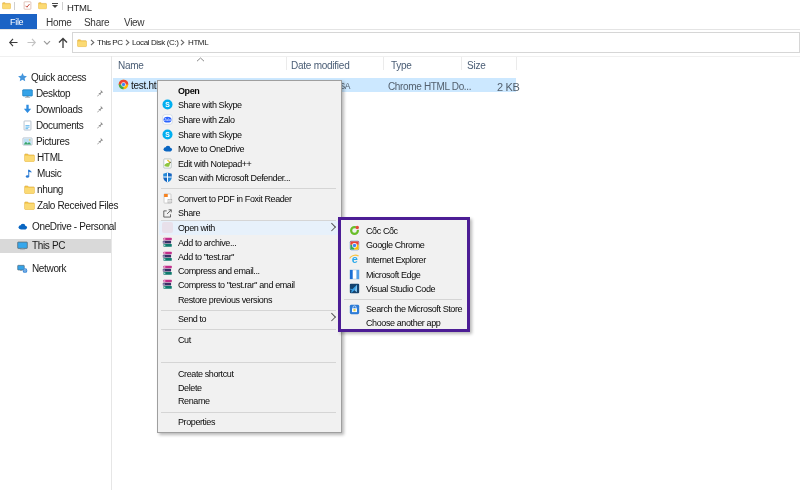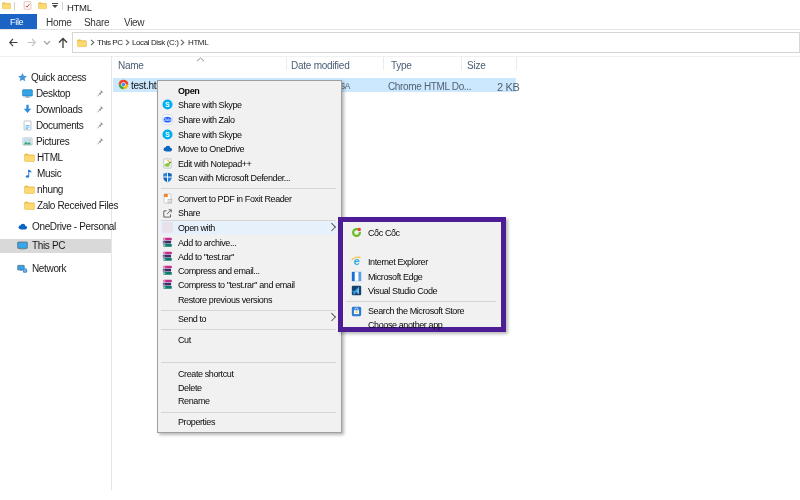--- a/index.html
+++ b/index.html
@@ -325,28 +325,40 @@
 <div class="mtx" style="">Delete</div>
 </div>
 <div class="mrow" style="top:312.35px;">
 <div class="mtx" style="">Rename</div>
 </div>
 <div class="msep" style="top:331px"></div>
 <div class="mrow" style="top:333.55px;">
 <div class="mtx" style="">Properties</div>
 </div>
 </div>
-<div class="a" style="left:338px;top:217px;width:168px;height:114.5px;background:#f1f1f1;border:5px solid #4c1d95;box-sizing:border-box;box-shadow:2px 2px 3px rgba(0,0,0,0.28)">
+<div class="a" style="left:338px;top:217px;width:132px;height:114.5px;background:#f1f1f1;border:3px solid #4c1d95;box-sizing:border-box;box-shadow:2px 2px 3px rgba(0,0,0,0.28)">
 <div class="mrow" style="top:3.55px;width:166px">
 <svg style="position:absolute;left:7px;top:1.7px" width="11" height="11" viewBox="0 0 16 16">
         <circle cx="8" cy="8" r="4.9" fill="none" stroke="#69BE28" stroke-width="3.2"></circle>
         <path d="M8 8L11.5 1H16v5.5z" fill="#f1f1f1"></path>
         <circle cx="12" cy="3.6" r="2.5" fill="#E5493D"></circle>
       </svg>
 <div class="mtx" style="left:24px">Cốc Cốc</div>
+</div>
+<div class="mrow" style="top:18.05px;width:166px">
+<svg style="position:absolute;left:7px;top:1.7px" width="11" height="11" viewBox="0 0 16 16">
+        <rect x="1.2" y="1.2" width="13.6" height="13.6" rx="2" fill="#4e7fd0"></rect>
+        <rect x="2" y="2" width="12" height="12" rx="1.2" fill="#fff"></rect>
+        <path d="M2 2h12v5H2z" fill="#ea4335"></path>
+        <path d="M2 7h6v7H2z" fill="#34a853"></path>
+        <path d="M8 7h6v7H8z" fill="#fbbc05"></path>
+        <circle cx="8" cy="8" r="3.6" fill="#fff"></circle>
+        <circle cx="8" cy="8" r="2.5" fill="#4285f4"></circle>
+      </svg>
+<div class="mtx" style="left:24px">Google Chrome</div>
 </div>
 <div class="mrow" style="top:32.75px;width:166px">
 <svg style="position:absolute;left:7px;top:1.7px" width="11" height="11" viewBox="0 0 16 16">
         <text x="8.4" y="13.6" font-size="16" font-weight="bold" fill="#28A8EA" text-anchor="middle" font-family="Liberation Sans">e</text>
         <path d="M1 6.4C2.8 2.2 9 .2 14 3" stroke="#F8C341" stroke-width="1.6" fill="none"></path>
       </svg>
 <div class="mtx" style="left:24px">Internet Explorer</div>
 </div>
 <div class="mrow" style="top:47.35px;width:166px">
 <svg style="position:absolute;left:7px;top:1.7px" width="11" height="11" viewBox="0 0 16 16">

